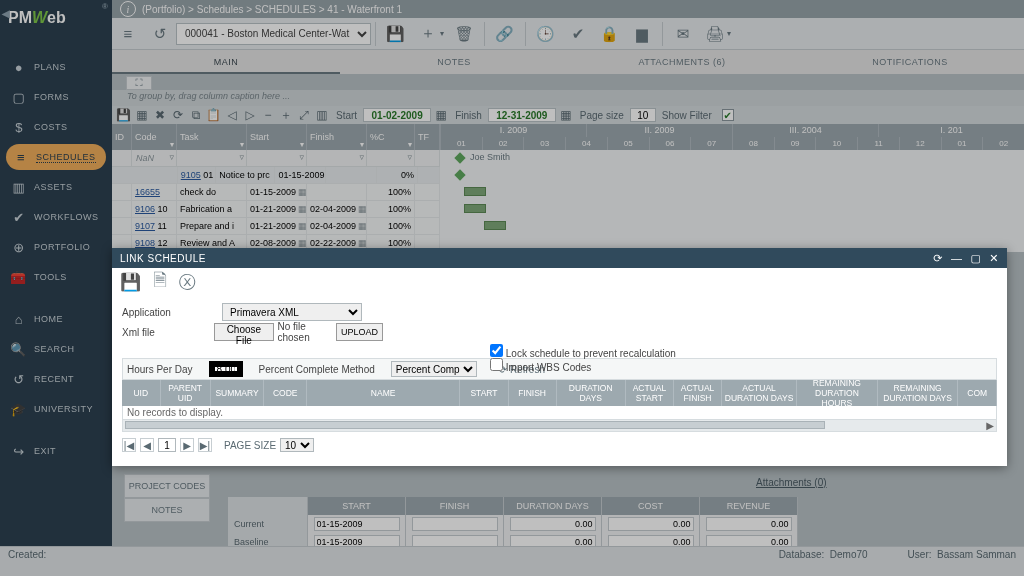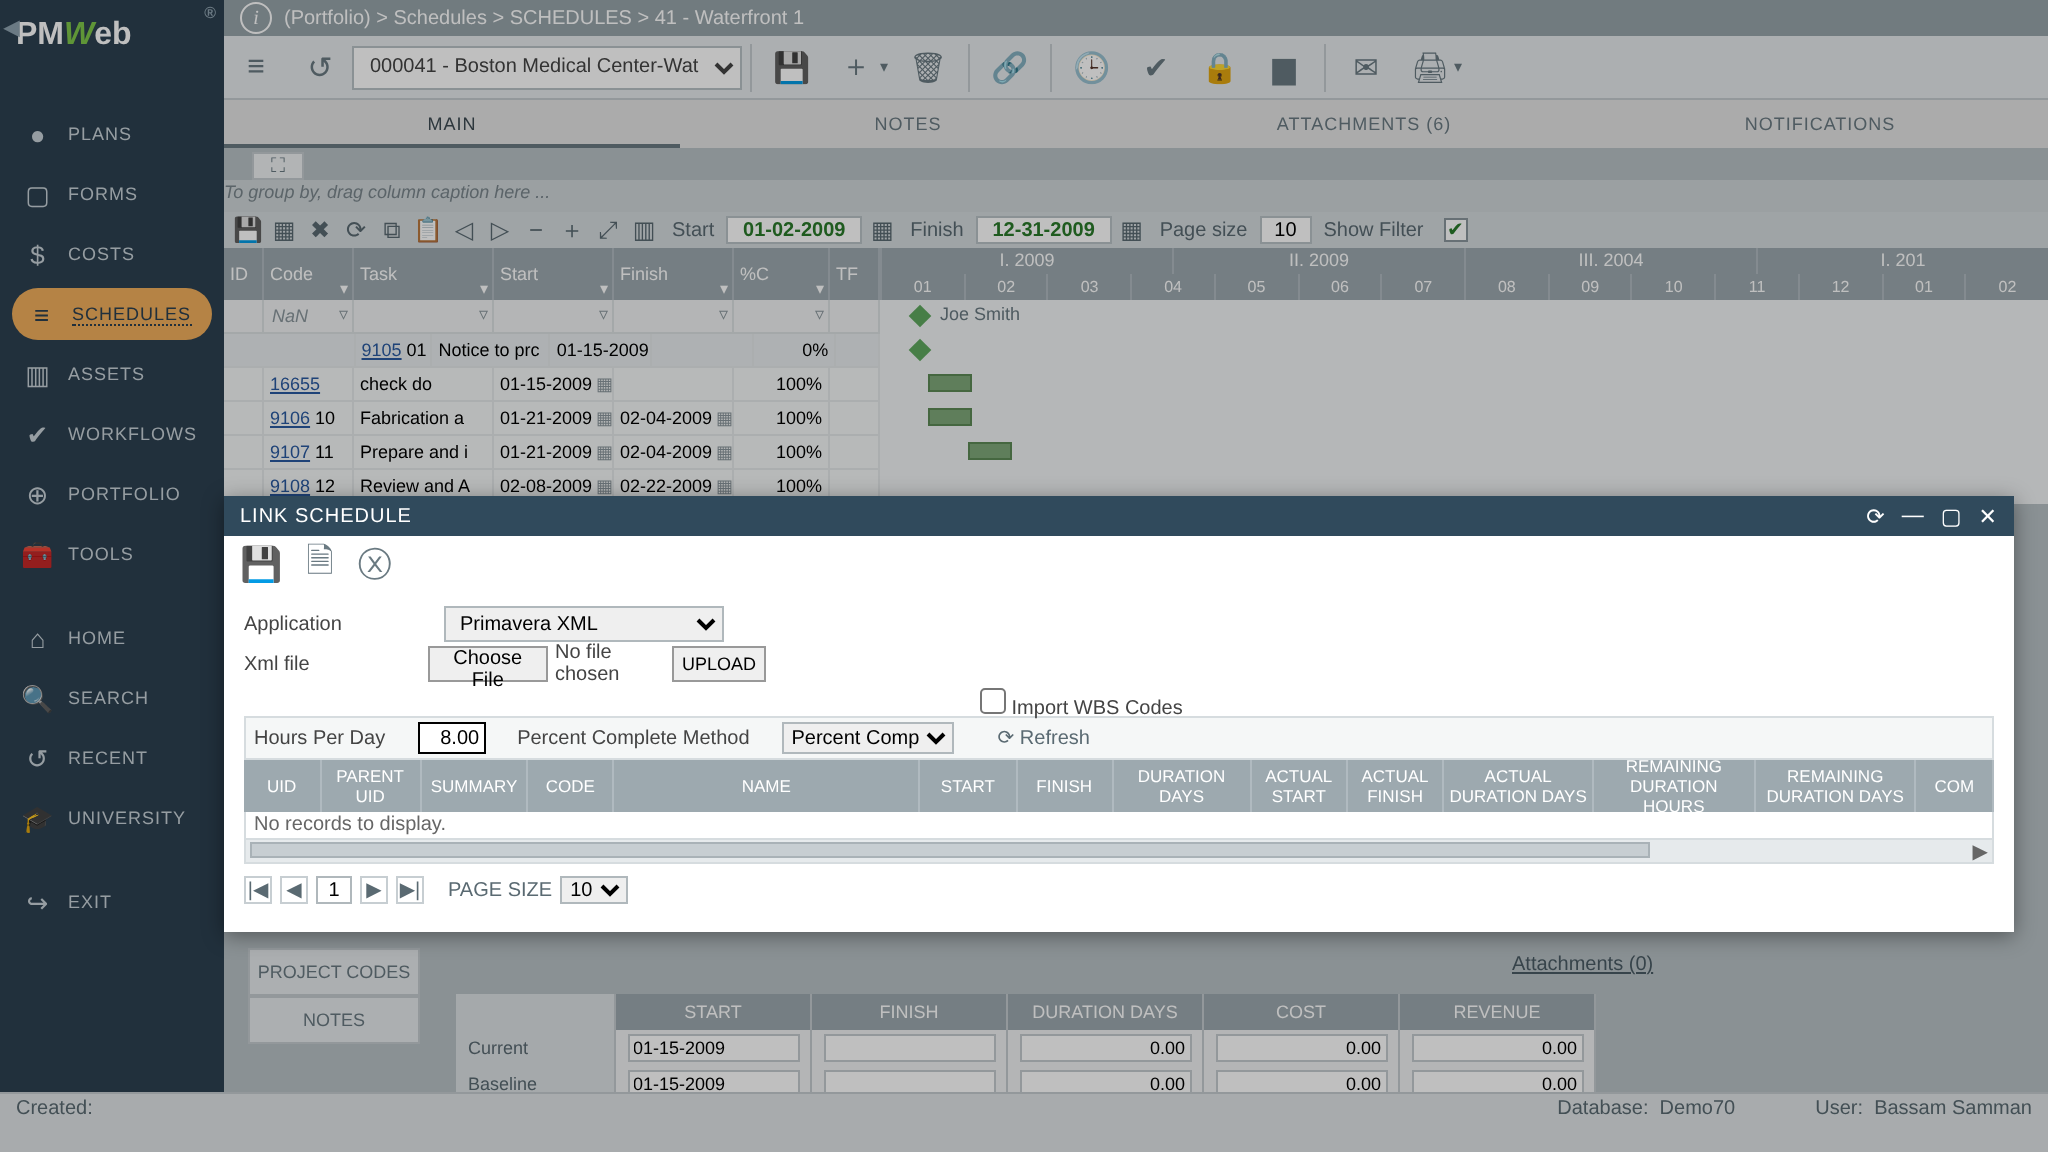--- a/index.html
+++ b/index.html
@@ -27,21 +27,21 @@
 .tb-chev { font-size: 8px; color: #6a7a82; margin-left: -4px; margin-right: 4px; }
 .sel-proj { height: 22px; border: 1px solid #b9c2c6; background: #fff; padding: 0 4px; font-size: 10px; color: #444; min-width: 150px; }
 
 
 .tabsrow { position: absolute; left: 112px; right: 0; top: 50px; height: 24px; background: #e5e5e5; display: flex; z-index: 1; }
 .tab { flex: 1; text-align: center; line-height: 24px; font-size: 9px; color: #6a7a82; letter-spacing: 0.5px; cursor: pointer; }
 .tab.sel { border-bottom: 2px solid #6a7a82; color: #3d4a52; }
 .fullscreen-hint { position: absolute; left: 126px; top: 76px; width: 26px; height: 14px; border: 1px solid #c4cbcf; background: #eef1f2; z-index: 1; display:flex; align-items:center; justify-content:center; font-size:10px; color:#6a7a82;}
 
 
-.grouprow { position: absolute; left: 112px; right: 0; top: 90px; height: 16px; background: #cfd6d9; color: #7a868c; font-style: italic; font-size: 9px; padding: 1px 0; z-index: 1; }
+.grouprow { position: absolute; left: 112px; right: 0; top: 90px; height: 16px; background: #cfd6d9; color: #7a868c; font-style: italic; font-size: 9px; padding: 1px 15px; z-index: 1; }
 
 
 .gridtb { position: absolute; left: 112px; right: 0; top: 106px; height: 18px; background: #d5dbde; display: flex; align-items: center; padding: 0 4px; font-size: 10px; color: #5a6a72; z-index: 1; gap: 2px; }
 .gridtb .ic { width: 16px; text-align: center; cursor: pointer; font-size: 12px; }
 .gridtb .lab { margin: 0 4px; }
 .gridtb input.dt { width: 68px; height: 14px; border: 1px solid #b9c2c6; color: #2a7a2a; font-weight: bold; text-align: center; font-size: 10px; background:#fff; }
 .gridtb input.ps { width: 26px; height: 14px; border: 1px solid #b9c2c6; text-align: center; font-size: 10px; background:#fff; }
 .gridtb .chk { width: 12px; height: 12px; border: 1px solid #8a969c; display: inline-flex; align-items:center; justify-content:center; background:#fff; color:#2a7a2a; font-size:10px; margin-left:4px; }
 
 
@@ -88,21 +88,21 @@
 .frow select, .frow input[type=text] { height: 18px; border: 1px solid #b0b8bc; font-size: 10px; padding: 0 3px; }
 .frow select { width: 140px; }
 .filebtn { height: 18px; font-size: 10px; border: 1px solid #999; background: #efefef; padding: 0 4px; cursor:pointer; }
 .upload { height: 18px; font-size: 9px; border: 1px solid #999; background: #efefef; padding: 0 4px; margin-left: 2px; cursor:pointer; }
 .nofile { margin-left: 4px; font-size: 10px; }
 .chkgrp { position: absolute; left: 378px; top: 48px; font-size: 10px; color: #444; }
 .chkgrp label { display: block; height: 14px; }
 
 .modal .settingsrow { margin-top: 16px; border: 1px solid #d6dcdf; height: 22px; display: flex; align-items: center; padding: 0 4px; gap: 16px; background:#f5f7f7; }
 .settingsrow .slab { font-size: 10px; }
-.settingsrow input { width: 34px; height: 16px; border: 1px solid #000000; text-align: right; font-size: 10px; padding: 0 2px; }
+.settingsrow input { width: 34px; height: 16px; border: 6px solid #000000; text-align: right; font-size: 10px; padding: 0 2px; }
 .settingsrow select { height: 16px; border: 1px solid #b0b8bc; font-size: 10px; width: 86px; }
 .settingsrow .refresh { margin-left: 6px; cursor: pointer; color:#5a6a72; }
 
 .modal .mgridhdr { display: flex; background: #9da9af; color: #fff; height: 26px; font-size: 8.5px; margin-top: 0; }
 .mgridhdr > div { border-right: 1px solid #b0bac0; display:flex; align-items:center; justify-content:center; text-align:center; padding:0 2px; }
 .mempty { border: 1px solid #d6dcdf; border-top: none; height: 14px; padding: 1px 4px; font-size: 10px; color: #666; }
 .mscroll { height: 12px; background: #e6eaec; border: 1px solid #d6dcdf; border-top:none; position:relative; }
 .mscroll .thumb { position:absolute; left:2px; top:1px; height:8px; width:700px; background:#c7ced2; border:1px solid #a9b2b7; }
 .mscroll .ra { position:absolute; right:2px; top:0; font-size:10px; color:#666; }
 .pager { margin-top: 6px; display: flex; align-items: center; gap: 4px; font-size: 10px; color:#5a6a72; }
@@ -413,20 +413,21 @@
       <span class="flab">Application</span>
       <select><option>Primavera XML</option></select>
     </div>
     <div class="frow">
       <span class="flab">Xml file</span>
       <button class="filebtn">Choose File</button>
       <span class="nofile">No file chosen</span>
       <button class="upload" style="margin-left:auto; margin-right:614px;">UPLOAD</button>
     </div>
     <div class="chkgrp">
+      <label><input type="checkbox" checked="" style=""> <span>Lock schedule to prevent recalculation</span></label>
       <label><input type="checkbox" style=""> <span>Import WBS Codes</span></label>
     </div>
 
     <div class="settingsrow">
       <span class="slab">Hours Per Day</span>
       <input value="8.00" style="">
       <span class="slab">Percent Complete Method</span>
       <select><option>Percent Complete</option></select>
       <span class="refresh">⟳ <span>Refresh</span></span>
     </div>

